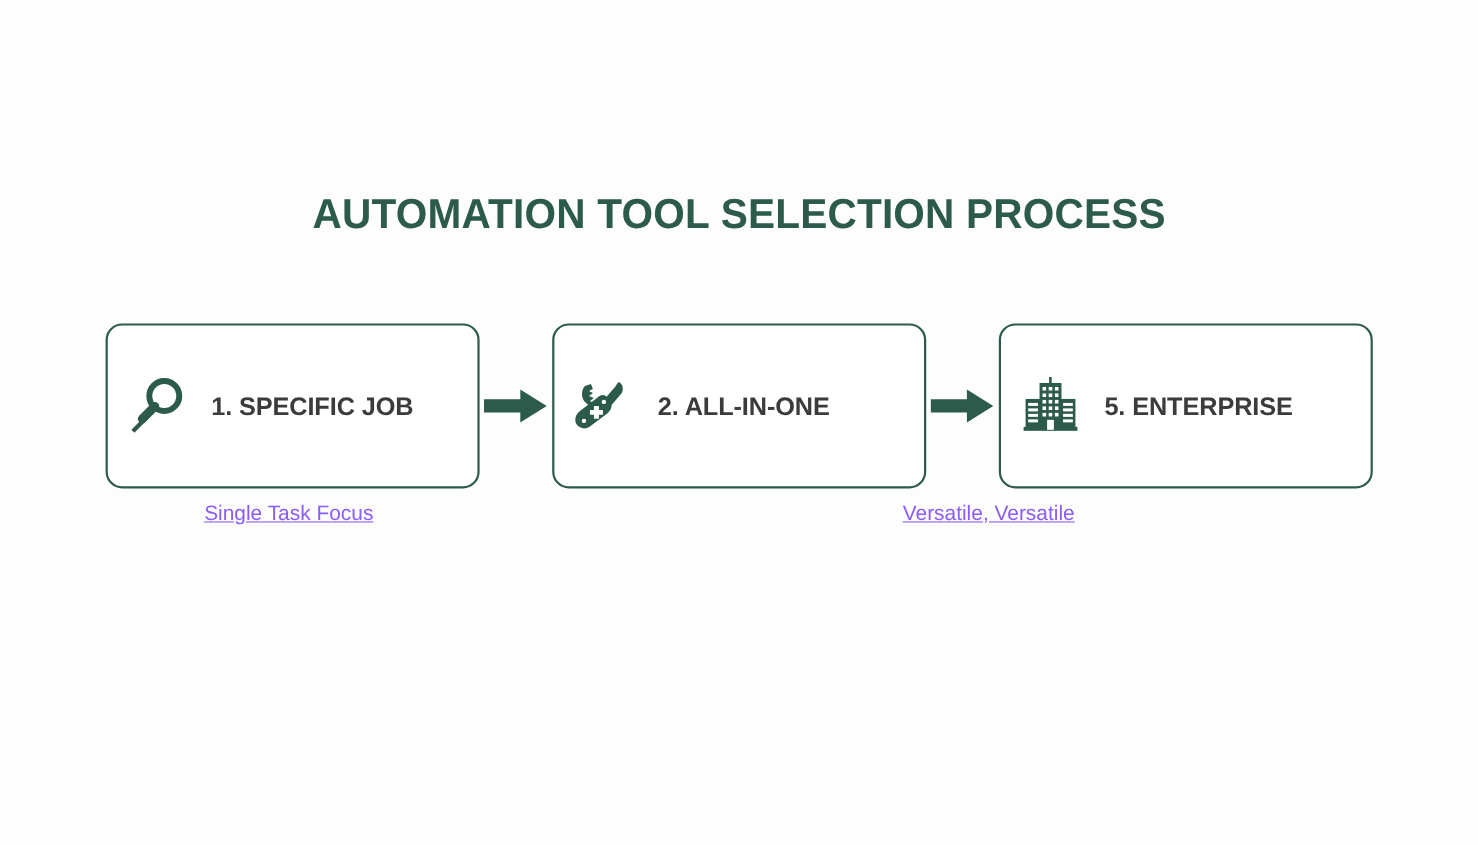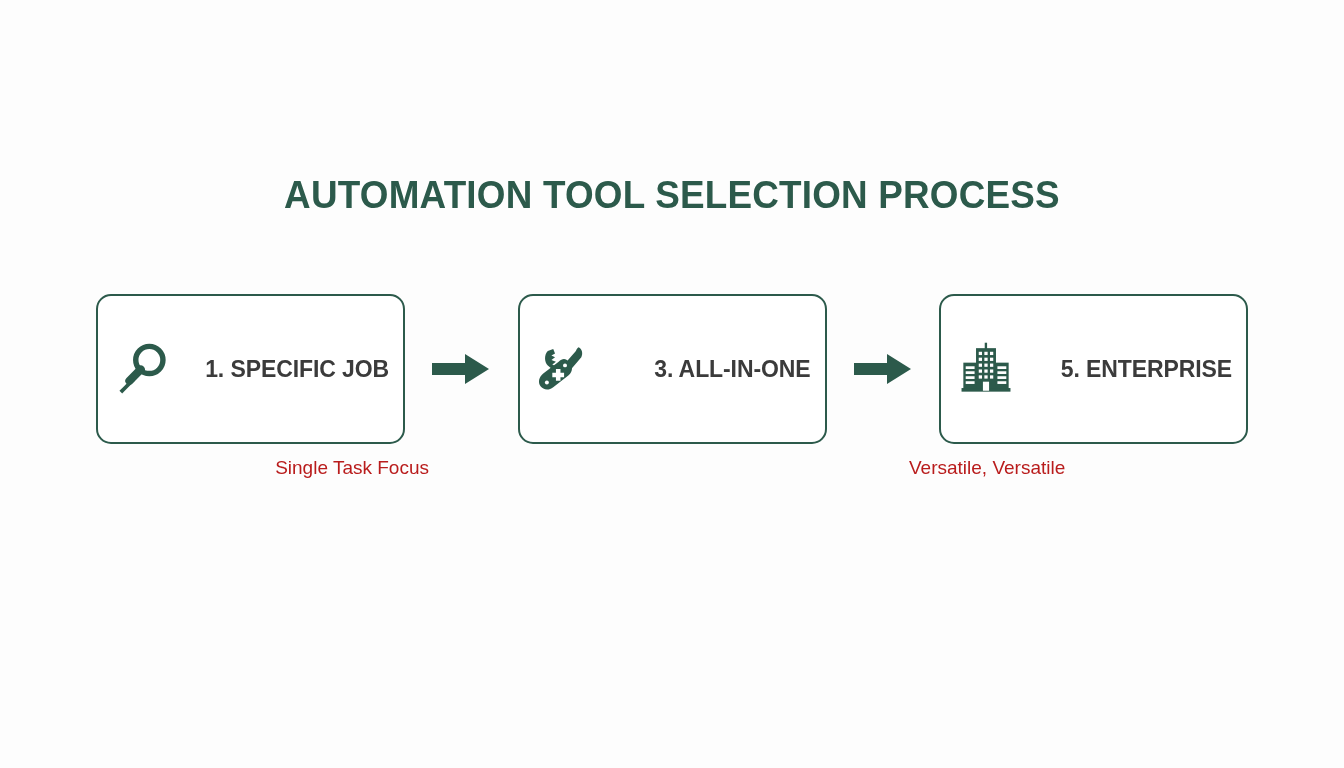--- a/index.html
+++ b/index.html
@@ -46,29 +46,29 @@
     width: 1152px;
     height: 150px;
     display: flex;
     flex-direction: row;
     align-items: center;
     justify-content: space-between;
   }
 
   .card {
     box-sizing: border-box;
-    width: 309px;
+    width: 340px;
     height: 150px;
     border: 2px solid #2c5a4b;
     border-radius: 15px;
     background: #ffffff;
     display: flex;
     flex-direction: row;
     align-items: center;
-    justify-content: space-between;
+    justify-content: flex-start;
     gap: 18px;
     padding: 0 14px;
   }
 
   .card-icon {
     flex: 0 0 auto;
     width: 62px;
     height: 62px;
     display: flex;
     align-items: center;
@@ -103,25 +103,26 @@
     left: 96px;
     top: 455px;
     width: 1152px;
     display: flex;
     flex-direction: row;
     justify-content: space-between;
     align-items: flex-start;
   }
   .caption-slot {
     width: 333px;
-    text-align: right;
+    text-align: center;
     font-size: 19px;
     font-weight: 400;
-    color: #b91c1c;
+    color: #8b5cf6;
     line-height: 1.32;
+    text-decoration: underline;
   }
   .caption-gap {
     width: 62px;
   }
 </style>
 </head>
 <body>
 
 <div class="slide">
 
@@ -156,21 +157,21 @@
             <path d="M13 12 L19 10 L21 15 L17 17 L21 19 L17 22 L22 24 L18 27 L24 30 L20 34 L13 28 C9 24 9 16 13 12 Z"></path>
 
             <path d="M36 24 C41 29 41 34 36 39 L19 52 C14 56 8 55 5 51 C2 47 3 41 8 37 L25 24 C29 20 33 20 36 24 Z"></path>
           </g>
 
           <path d="M18 36 h4 v-4 h5 v4 h4 v5 h-4 v4 h-5 v-4 h-4 Z" fill="#ffffff"></path>
           <circle cx="32" cy="28" r="2.2" fill="#ffffff"></circle>
           <circle cx="12" cy="47" r="2.2" fill="#ffffff"></circle>
         </svg>
       </span>
-      <span class="card-label">3. ALL-IN-ONE</span>
+      <span class="card-label">2. ALL-IN-ONE</span>
     </div>
 
     <div class="arrow">
       <svg width="58" height="34" viewBox="0 0 58 34" aria-hidden="true">
         <path d="M0 11 H33 V2 L57 17 L33 32 V23 H0 Z" fill="#2c5a4b"></path>
       </svg>
     </div>
 
     <div class="card">
       <span class="card-icon">

